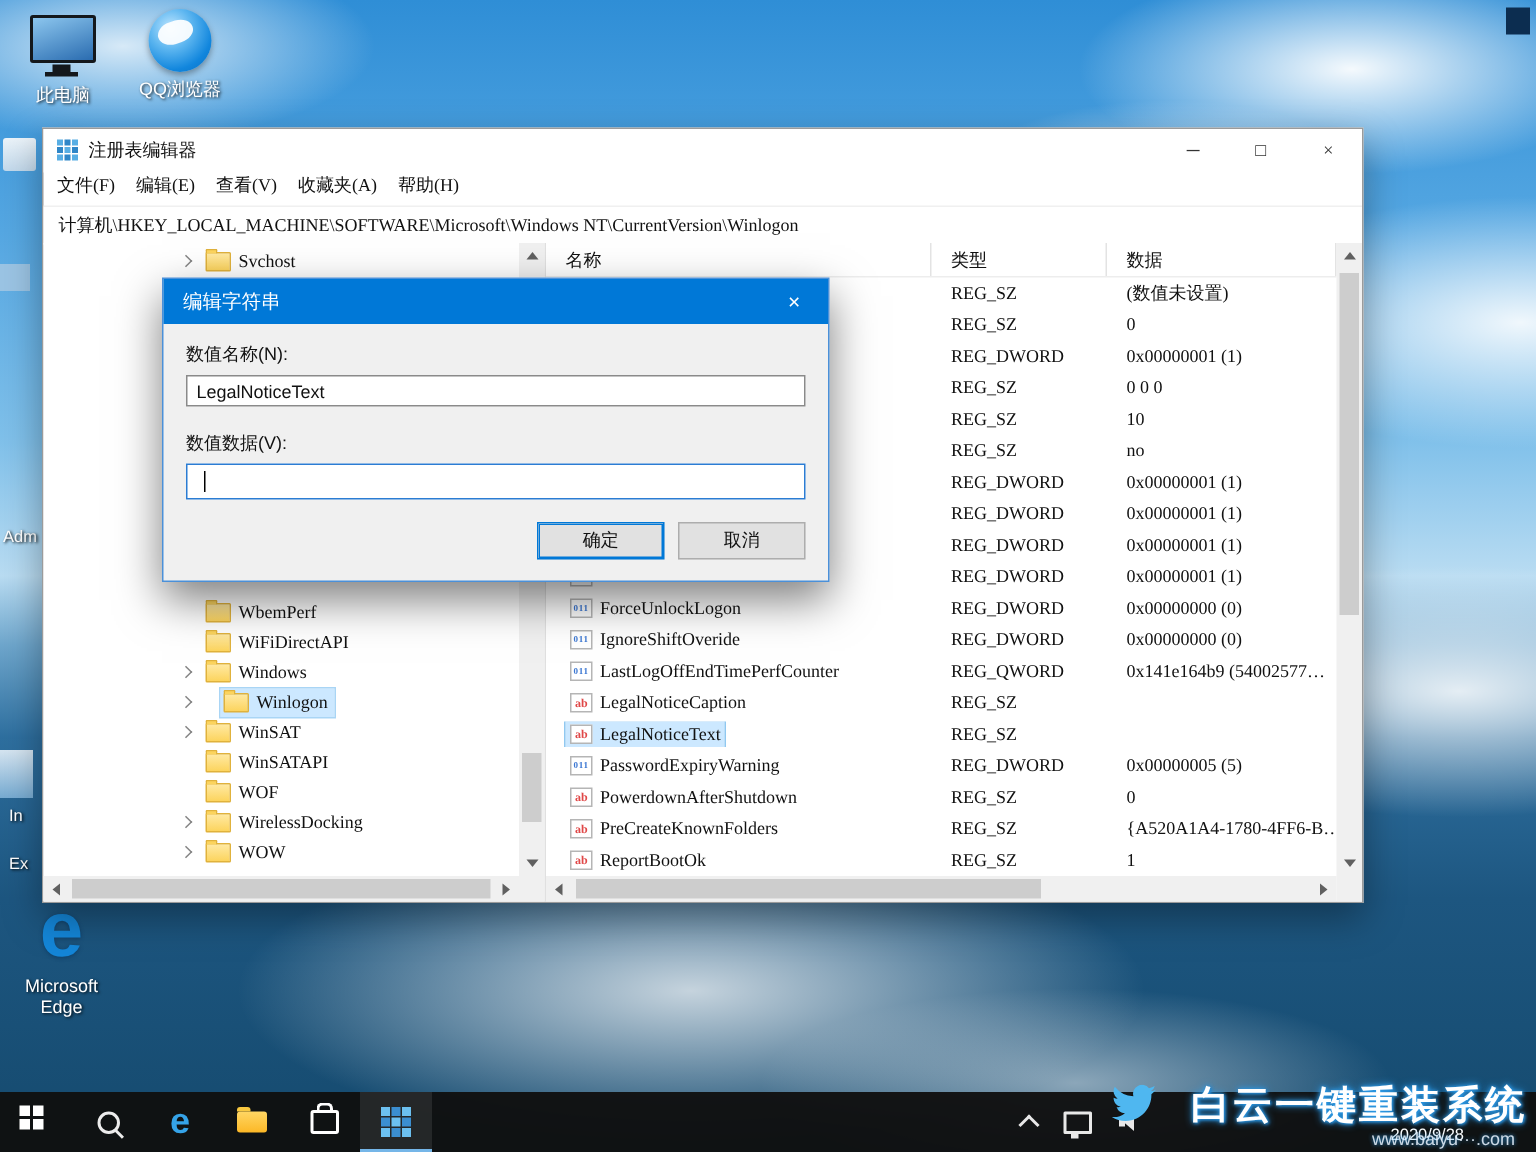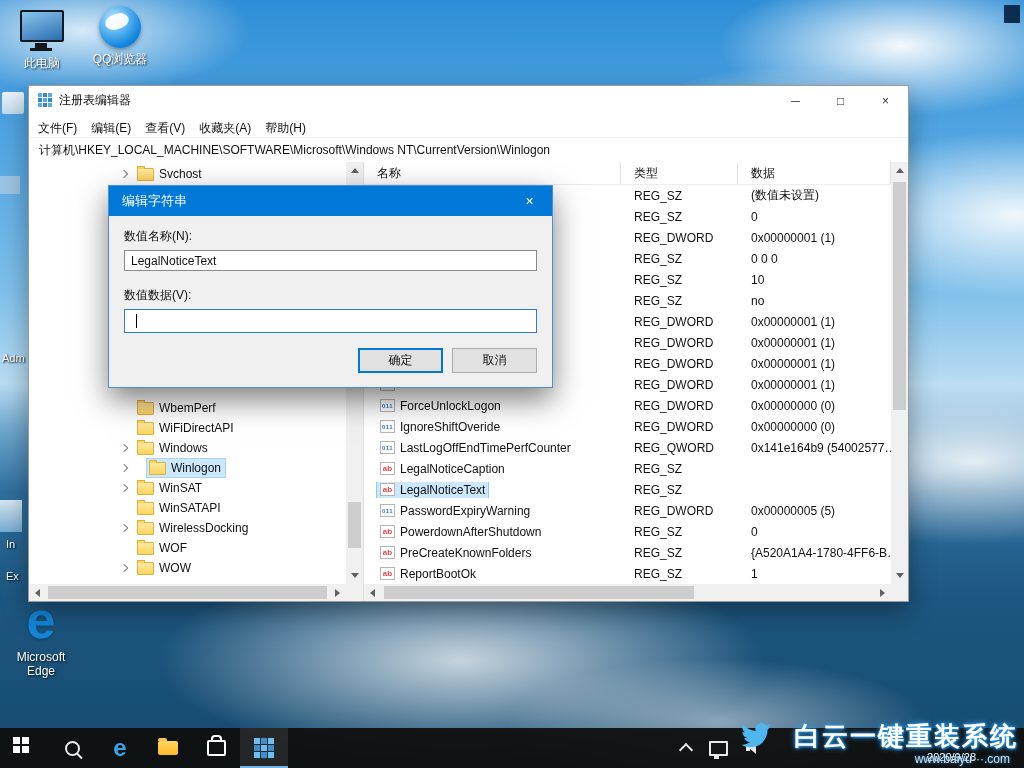--- a/index.html
+++ b/index.html
@@ -31,29 +31,29 @@
   
   .frag{position:absolute;z-index:1;}
   .fragA{left:2px;top:92px;width:22px;height:22px;background:linear-gradient(#f4f8fb,#c9dcec);border-radius:2px;opacity:.95;}
   .fragB{left:0;top:176px;width:20px;height:18px;background:#a6c8e4;opacity:.85;}
   .fragC{left:0;top:500px;width:22px;height:32px;background:linear-gradient(#e8f2fa,#7fb2d8);opacity:.9;}
   .corner-frag{position:absolute;right:4px;top:5px;width:16px;height:18px;background:#0c2d50;z-index:1;}
   .frag-label{position:absolute;color:#fff;font-size:11px;text-shadow:1px 1px 2px #000;z-index:1;}
   .f-adm{left:2px;top:352px;} .f-in{left:6px;top:538px;} .f-ex{left:6px;top:570px;}
 
   
-  .win{position:absolute;left:28px;top:85px;width:879px;height:515px;background:#fff;border:1px solid #9b9b9b;box-shadow:0 10px 24px rgba(0,0,0,.35);z-index:10;}
+  .win{position:absolute;left:28px;top:85px;width:879px;height:515px;background:#fff;border:1px solid #9b9b9b;box-shadow:0 10px 24px rgba(0,0,0,.35);z-index:10;font-family:Liberation Serif, serif;}
   .titlebar{height:29px;display:flex;align-items:center;padding-left:9px;background:#fff;}
   .title{font-size:12px;color:#111;margin-left:6px;}
   .caption-btns{margin-left:auto;display:flex;height:100%;}
   .cap{width:45px;display:flex;align-items:center;justify-content:center;font-size:12px;color:#333;}
   .pix{width:4px;height:4px;background:#58aee4;display:block;
     box-shadow:5px 0 #2f86c8,10px 0 #58aee4,0 5px #2f86c8,5px 5px #58aee4,10px 5px #2f86c8,0 10px #58aee4,5px 10px #2f86c8,10px 10px #58aee4;}
   .app-ico{width:15px;height:15px;}
-  .menubar{height:22px;display:flex;align-items:flex-end;padding-left:2px;border-bottom:1px solid #f0f0f0;}
+  .menubar{height:22px;display:flex;align-items:flex-start;padding-left:2px;border-bottom:1px solid #f0f0f0;}
   .menu-item{font-size:12px;color:#111;padding:0 7px;}
   .addrbar{height:24px;border-bottom:1px solid #e2e2e2;display:flex;align-items:center;padding-left:10px;font-size:12px;color:#111;background:#fff;}
   .content{position:absolute;top:76px;bottom:0;left:0;right:0;}
   
   .tree-pane{position:absolute;left:0;top:0;bottom:0;width:334px;border-right:1px solid #e0e0e0;background:#fff;}
   .tree{position:absolute;top:2px;left:0;right:17px;bottom:17px;overflow:hidden;}
   .tree-item{height:20px;display:flex;align-items:center;padding-left:90px;font-size:12px;white-space:nowrap;color:#111;}
   .tw{width:16px;display:inline-flex;align-items:center;flex:none;}
   .tw.has::before{content:"";display:inline-block;width:5px;height:5px;border-right:1.3px solid #848484;border-top:1.3px solid #848484;transform:rotate(45deg);margin-left:2px;}
   .tsel{display:inline-flex;align-items:center;padding:2px 4px 2px 2px;}
@@ -236,31 +236,31 @@
               </span>
             </div>
             <div class="tree-item">
               <span class="tw"></span>
               <span class="tsel">
                 <span class="folder"></span>
                 <span class="tlabel">WinSATAPI</span>
               </span>
             </div>
             <div class="tree-item">
+              <span class="tw"></span>
+              <span class="tsel">
+                <span class="folder"></span>
+                <span class="tlabel">WOF</span>
+              </span>
+            </div>
+            <div class="tree-item">
               <span class="tw has"></span>
               <span class="tsel">
                 <span class="folder"></span>
                 <span class="tlabel">WirelessDocking</span>
-              </span>
-            </div>
-            <div class="tree-item">
-              <span class="tw"></span>
-              <span class="tsel">
-                <span class="folder"></span>
-                <span class="tlabel">WOF</span>
               </span>
             </div>
             <div class="tree-item">
               <span class="tw has"></span>
               <span class="tsel">
                 <span class="folder"></span>
                 <span class="tlabel">WOW</span>
               </span>
             </div>
           </div>

